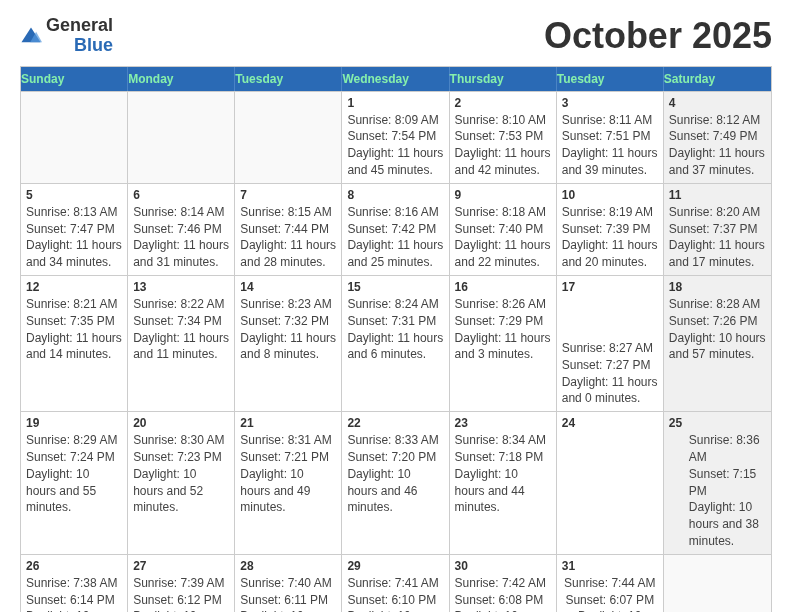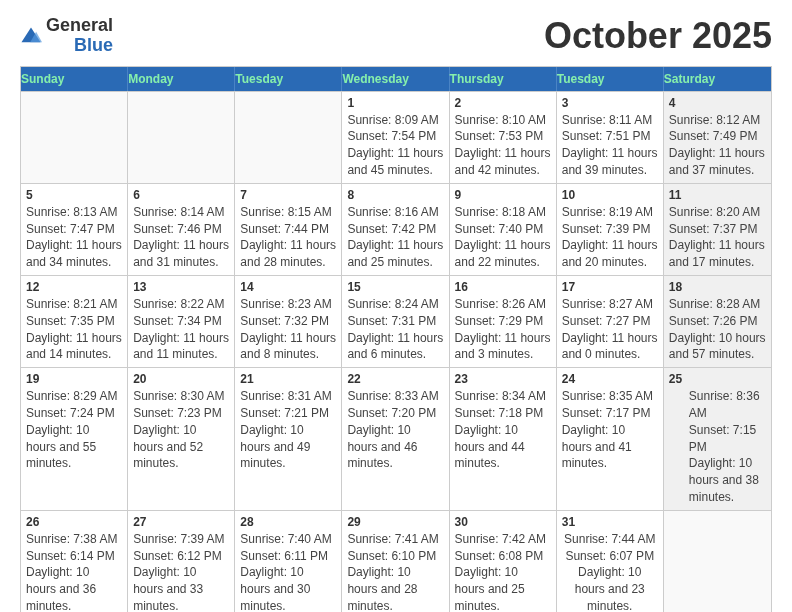--- a/index.html
+++ b/index.html
@@ -249,21 +249,21 @@
 Daylight: 11 hours and 6 minutes.</div>
           </div>
           <div class="cal-cell">
             <div class="day-num">16</div>
             <div class="day-info" style="white-space: pre-line;">Sunrise: 8:26 AM
 Sunset: 7:29 PM
 Daylight: 11 hours and 3 minutes.</div>
           </div>
           <div class="cal-cell">
             <div class="day-num">17</div>
-            <div class="day-info" style="white-space: pre-line;">Sunrise: 8:27 AM
+            <div class="day-info" style="white-space: pre-line; margin-top: 44px;">Sunrise: 8:27 AM
 Sunset: 7:27 PM
 Daylight: 11 hours and 0 minutes.</div>
           </div>
           <div class="cal-cell shaded">
             <div class="day-num">18</div>
             <div class="day-info" style="white-space: pre-line;">Sunrise: 8:28 AM
 Sunset: 7:26 PM
 Daylight: 10 hours and 57 minutes.</div>
           </div>
         </div>
@@ -293,23 +293,20 @@
 Daylight: 10 hours and 46 minutes.</div>
           </div>
           <div class="cal-cell">
             <div class="day-num">23</div>
             <div class="day-info" style="white-space: pre-line;">Sunrise: 8:34 AM
 Sunset: 7:18 PM
 Daylight: 10 hours and 44 minutes.</div>
           </div>
           <div class="cal-cell">
             <div class="day-num">24</div>
-            <div class="day-info" style="white-space: pre-line;">Sunrise: 8:35 AM
-Sunset: 7:17 PM
-Daylight: 10 hours and 41 minutes.</div>
           </div>
           <div class="cal-cell shaded">
             <div class="day-num">25</div>
             <div class="day-info" style="white-space: pre-line; margin-left: 20px;">Sunrise: 8:36 AM
 Sunset: 7:15 PM
 Daylight: 10 hours and 38 minutes.</div>
           </div>
         </div>
         <div class="cal-row">
           <div class="cal-cell">

